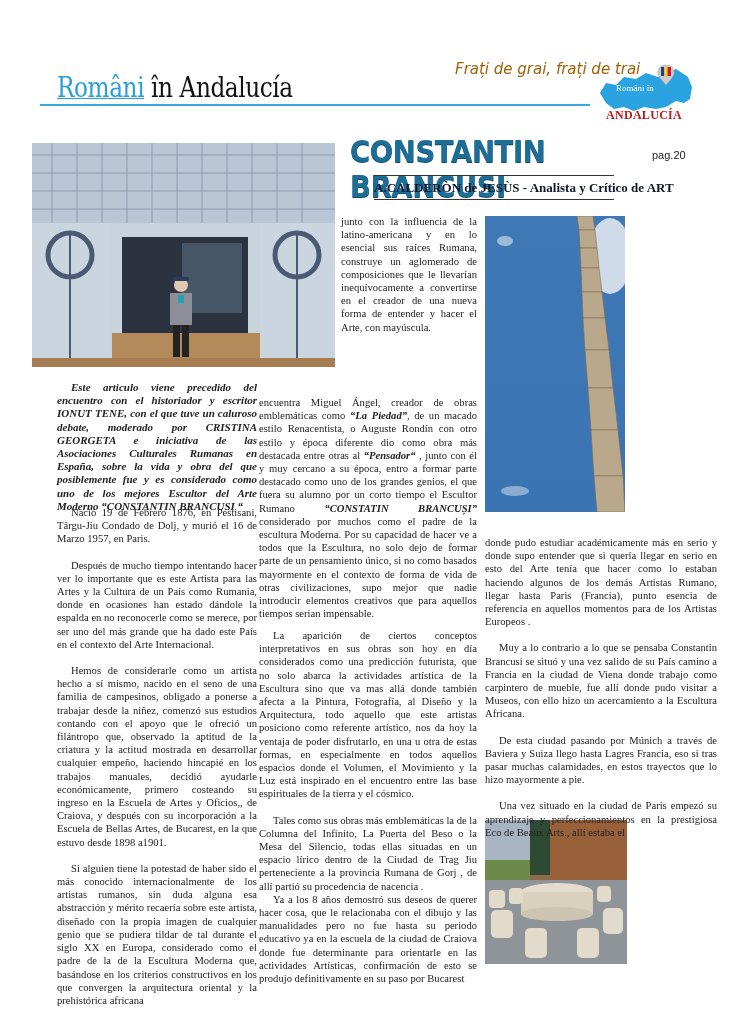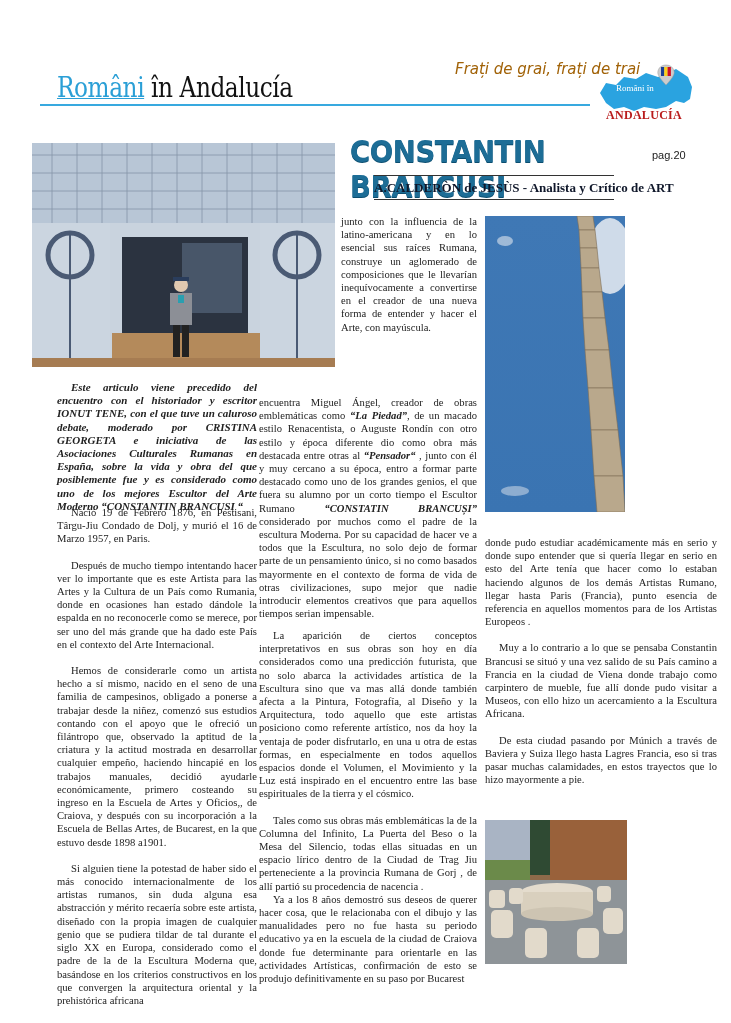--- a/index.html
+++ b/index.html
@@ -169,13 +169,14 @@
 <div class="abs col col2c">
   <p>La aparición de ciertos conceptos interpretativos en sus obras son hoy en día considerados como una predicción futurista, que no solo abarca la actividades artística de la Escultura sino que va mas allá donde también afecta a la Pintura, Fotografía, al Diseño y la Arquitectura, todo aquello que este artistas posiciono como referente artístico, nos da hoy la ventaja de poder disfrutarlo, en una u otra de estas formas, en especialmente en todos aquellos espacios donde el Volumen, el Movimiento y la Luz está inspirado en el encuentro entre las base espirituales de la tierra y el cósmico.</p>
   <p style="margin-bottom:0">Tales como sus obras más emblemáticas la de la Columna del Infinito, La Puerta del Beso o la Mesa del Silencio, todas ellas situadas en un espacio lírico dentro de la Ciudad de Trag Jiu perteneciente a la provincia Rumana de Gorj , de allí partió su procedencia de nacencia .</p>
   <p>Ya a los 8 años demostró sus deseos de querer hacer cosa, que le relacionaba con el dibujo y las manualidades pero no fue hasta su periodo educativo ya en la escuela de la ciudad de Craiova donde fue determinante para orientarle en las actividades Artísticas, confirmación de esto se produjo definitivamente en su paso por Bucarest</p>
 </div>
 
 <div class="abs col col3">
   <p class="noind">donde pudo estudiar académicamente más en serio y donde supo entender que si quería llegar en serio en esto del Arte tenía que hacer como lo estaban haciendo algunos de los demás Artistas Rumano, llegar hasta Paris (Francia), punto esencia de referencia en aquellos momentos para de los Artistas Europeos .</p>
   <p>Muy a lo contrario a lo que se pensaba Constantin Brancusi se situó y una vez salido de su País camino a Francia en la ciudad de Viena donde trabajo como carpintero de mueble, fue allí donde pudo visitar a Museos, con ello hizo un acercamiento a la Escultura Africana.</p>
   <p>De esta ciudad pasando por Múnich a través de Baviera y Suiza llego hasta Lagres Francia, eso si tras pasar muchas calamidades, en estos trayectos que lo hizo mayormente a pie.</p>
+  <p>Una vez situado en la ciudad de Paris empezó su aprendizaje y perfeccionamientos en la prestigiosa Eco de Beaux Arts., allí estaba el</p>
 </div>
 
 </body></html>

